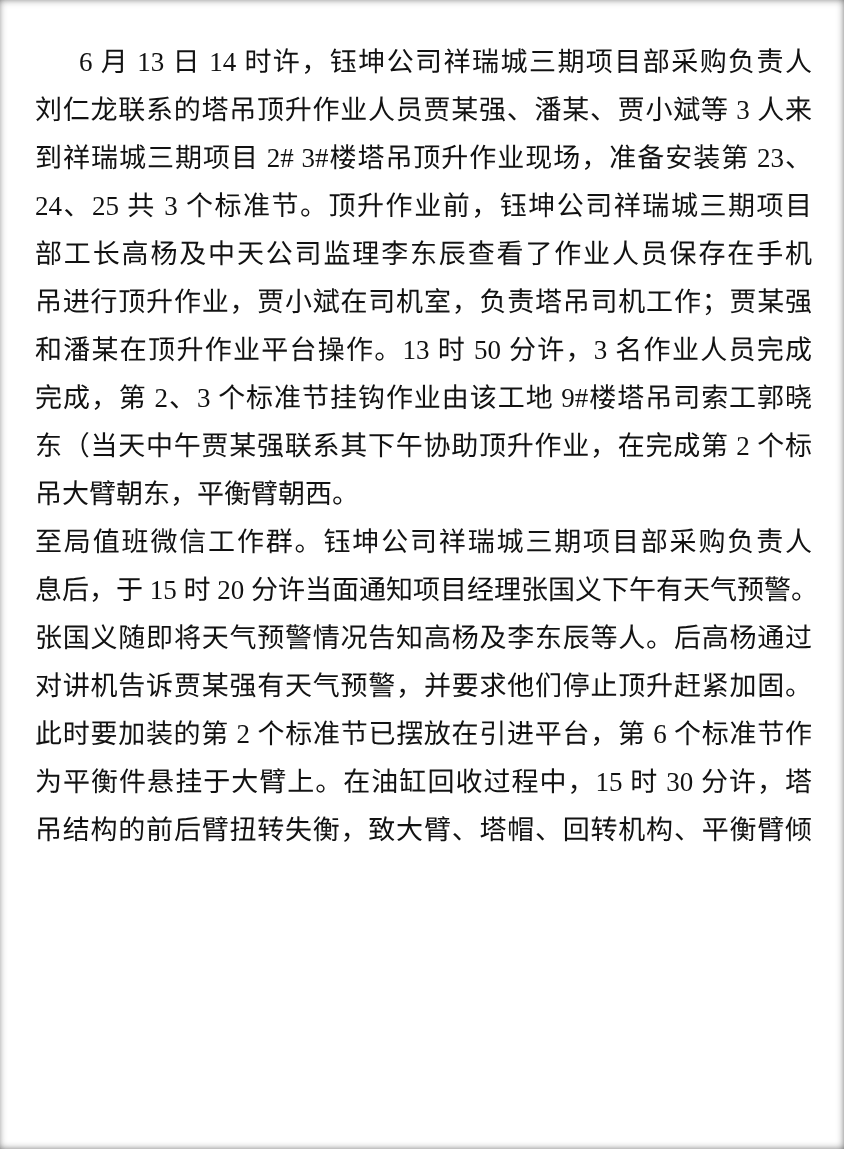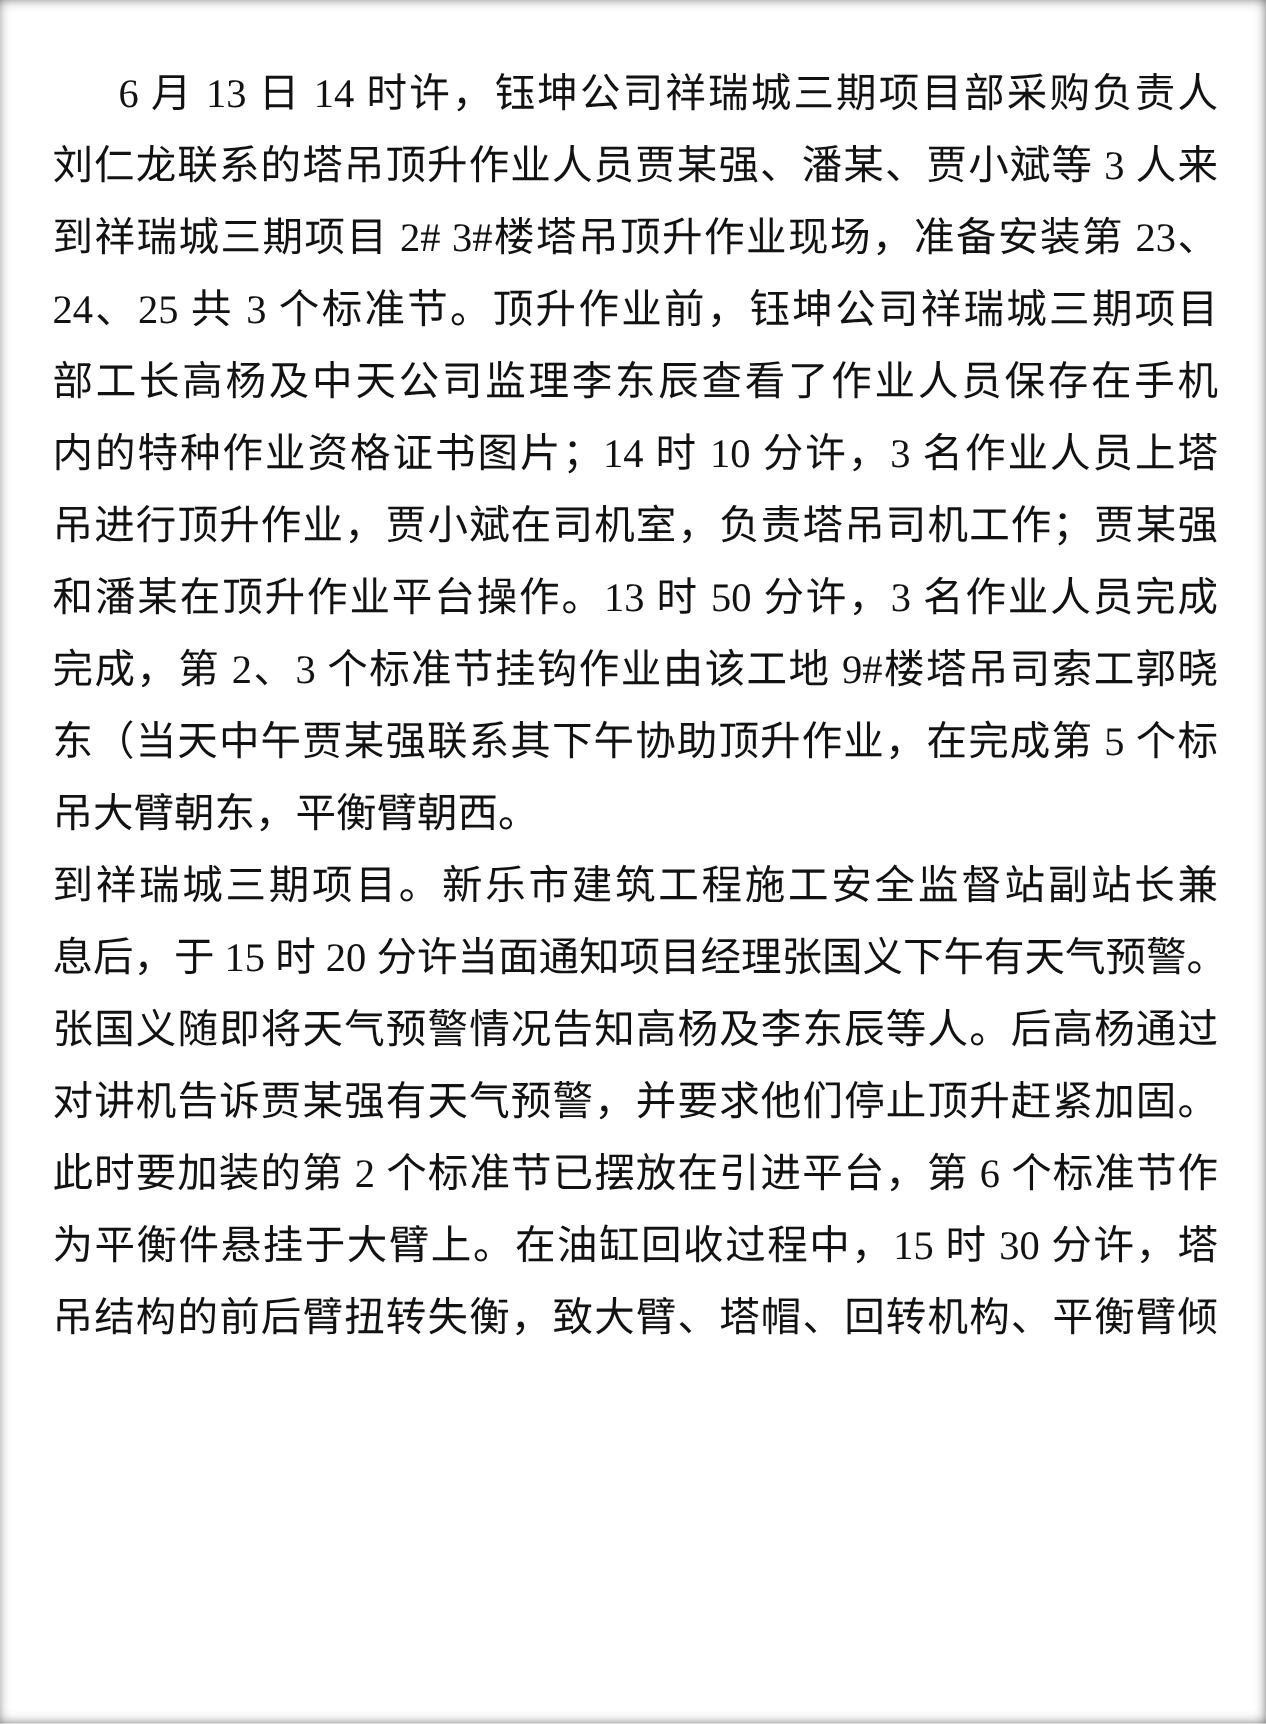--- a/index.html
+++ b/index.html
@@ -45,27 +45,26 @@
 </head>
 <body>
 
 <div class="page">
   <div class="textblock">
     <div class="line indent">6 月 13 日 14 时许，钰坤公司祥瑞城三期项目部采购负责人</div>
     <div class="line">刘仁龙联系的塔吊顶升作业人员贾某强、潘某、贾小斌等 3 人来</div>
     <div class="line">到祥瑞城三期项目 2# 3#楼塔吊顶升作业现场，准备安装第 23、</div>
     <div class="line">24、25 共 3 个标准节。顶升作业前，钰坤公司祥瑞城三期项目</div>
     <div class="line">部工长高杨及中天公司监理李东辰查看了作业人员保存在手机</div>
-    <div class="line">内的特种作业资格证书图片；14 时 10 分许，3 名作业人员上塔</div>
     <div class="line">吊进行顶升作业，贾小斌在司机室，负责塔吊司机工作；贾某强</div>
     <div class="line">和潘某在顶升作业平台操作。13 时 50 分许，3 名作业人员完成</div>
     <div class="line">完成，第 2、3 个标准节挂钩作业由该工地 9#楼塔吊司索工郭晓</div>
-    <div class="line">东（当天中午贾某强联系其下午协助顶升作业，在完成第 5 个标</div>
+    <div class="line">东（当天中午贾某强联系其下午协助顶升作业，在完成第 2 个标</div>
     <div class="line short">吊大臂朝东，平衡臂朝西。</div>
-    <div class="line">到祥瑞城三期项目。新乐市建筑工程施工安全监督站副站长兼</div>
+    <div class="line">至局值班微信工作群。钰坤公司祥瑞城三期项目部采购负责人</div>
     <div class="line">息后，于 15 时 20 分许当面通知项目经理张国义下午有天气预警。</div>
     <div class="line">张国义随即将天气预警情况告知高杨及李东辰等人。后高杨通过</div>
     <div class="line">对讲机告诉贾某强有天气预警，并要求他们停止顶升赶紧加固。</div>
     <div class="line">此时要加装的第 2 个标准节已摆放在引进平台，第 6 个标准节作</div>
     <div class="line">为平衡件悬挂于大臂上。在油缸回收过程中，15 时 30 分许，塔</div>
     <div class="line">吊结构的前后臂扭转失衡，致大臂、塔帽、回转机构、平衡臂倾</div>
   </div>
 </div>
 
 </body></html>

